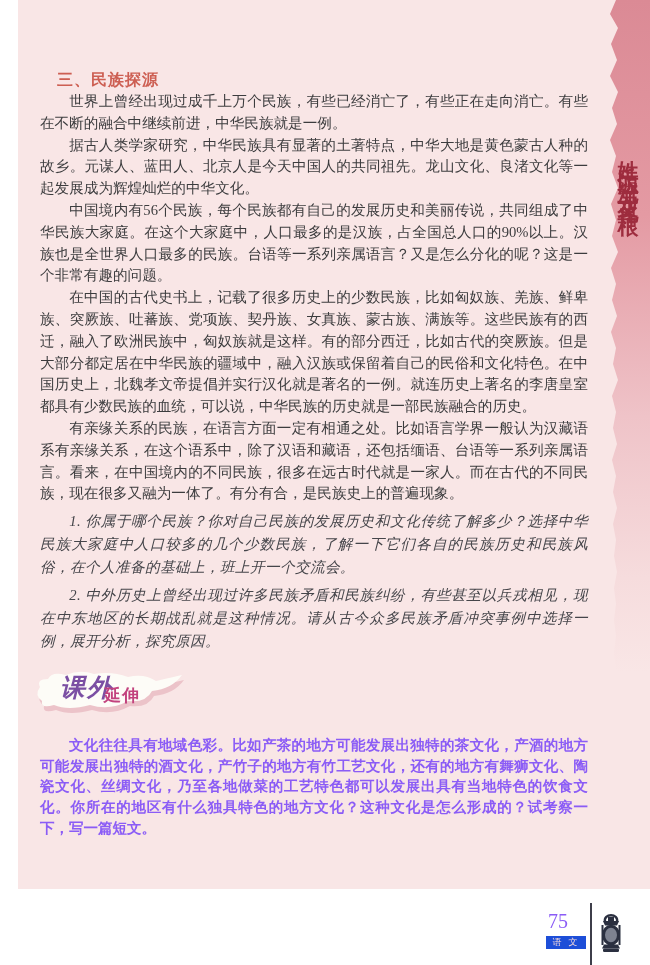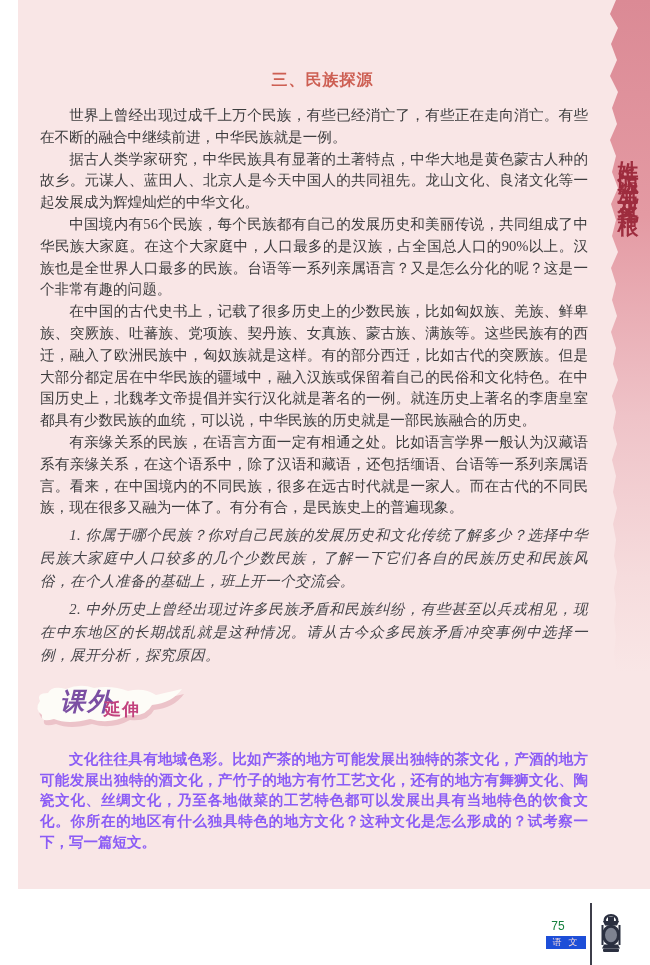--- a/index.html
+++ b/index.html
@@ -20,23 +20,23 @@
     font-family:"DejaVu Sans","Liberation Sans",sans-serif;
     font-size:21px;font-weight:700;color:#9e2c3e;
     letter-spacing:7px;line-height:30px;
   }
   
   .content{
     position:absolute;left:18px;top:0;width:632px;
     padding:70px 62px 0 22px;box-sizing:border-box;
   }
   .section-header{
-    margin:0 0 14px 17px;
+    margin:0 0 0 17px;
     font-family:"DejaVu Sans","Liberation Sans",sans-serif;
-    font-size:16px;font-weight:700;color:#cd5f53;letter-spacing:1px;text-align:center;
+    font-size:16px;font-weight:700;color:#cd5f53;letter-spacing:1px;
   }
   p.body-par{
     margin:0;text-indent:2em;text-align:justify;
     font-size:14.6px;line-height:21.8px;color:#3c3c3e;
   }
   p.exercise{
     margin:5px 0 0;text-indent:2em;text-align:justify;
     font-size:14.6px;line-height:23px;color:#45454a;
     font-style:italic;letter-spacing:0.4px;
   }
@@ -54,22 +54,22 @@
     font-family:Liberation Sans, sans-serif;letter-spacing:1px;
   }
   p.ext-par{
     margin:12px 0 0;text-indent:2em;text-align:justify;
     font-size:14.5px;line-height:20.6px;color:#8b5cf6;font-weight:700;
   }
   
   .footer{position:absolute;right:0;bottom:0;width:140px;height:66px;}
   .page-number{
     position:absolute;right:72px;bottom:32px;width:40px;text-align:center;
-    font-family:Liberation Sans, sans-serif;
-    font-size:12px;color:#15803d;
+    font-family:Liberation Serif, serif;
+    font-size:20px;color:#8b5cf6;
   }
   .subject-badge{
     position:absolute;right:64px;bottom:16px;width:40px;height:13px;
     background:#1d4ed8;color:#f6dada;font-size:9px;line-height:13px;
     text-align:center;font-family:"DejaVu Sans","Liberation Sans",sans-serif;
     letter-spacing:2px;
   }
   .footer-vline{
     position:absolute;right:58px;bottom:0;width:2px;height:62px;background:#3e3e4a;
   }

